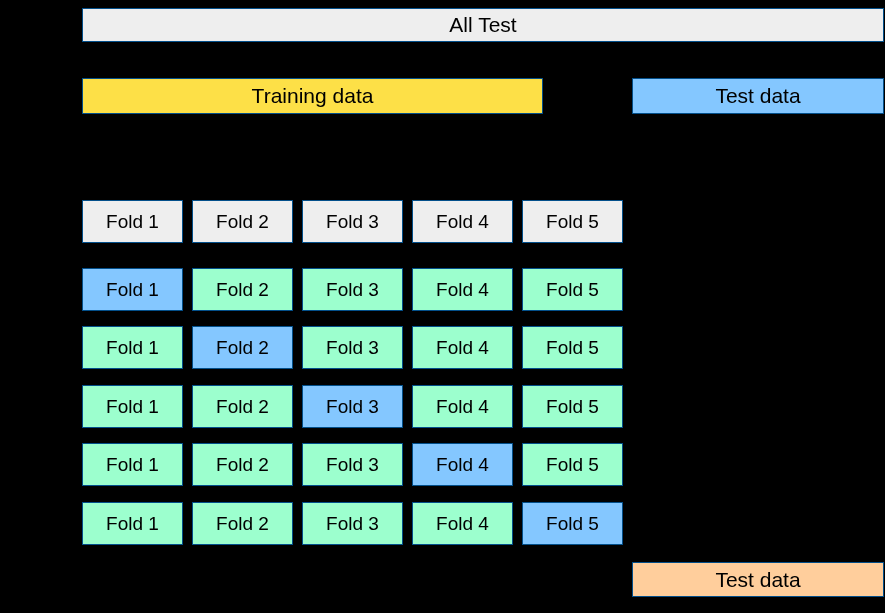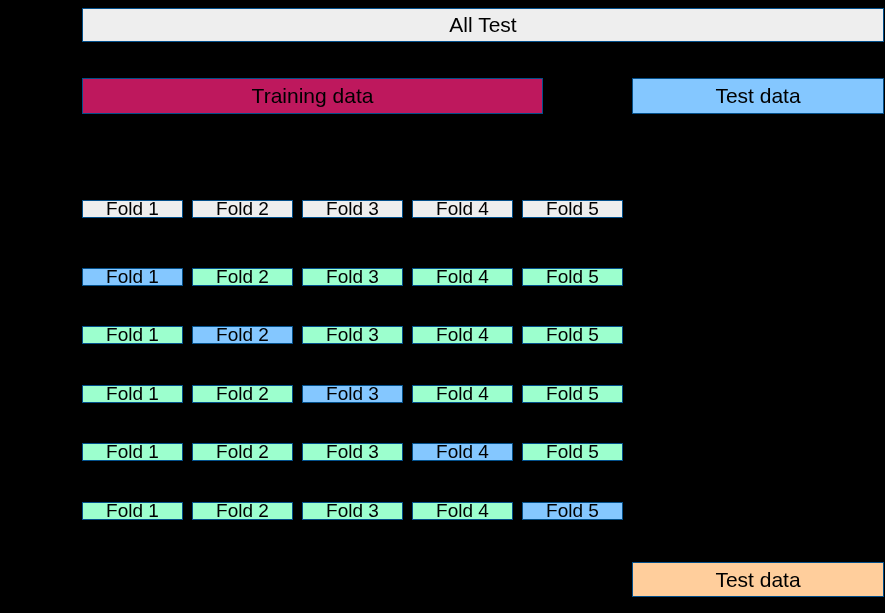--- a/index.html
+++ b/index.html
@@ -26,21 +26,21 @@
       width: 802px;
       height: 34px;
       background: #eeeeee;
     }
     .training-data {
       position: absolute;
       left: 82px;
       top: 78px;
       width: 461px;
       height: 36px;
-      background: #be185d;
+      background: #fde047;
     }
     .test-data-top {
       position: absolute;
       left: 632px;
       top: 78px;
       width: 252px;
       height: 36px;
       background: #84c7ff;
     }
     .test-data-bottom {
@@ -50,21 +50,21 @@
       width: 252px;
       height: 35px;
       background: #ffce9c;
     }
     .row {
       position: absolute;
       left: 82px;
       width: 541px;
       display: flex;
       gap: 9px;
-      height: 18px;
+      height: 43px;
     }
     .row .cell {
       flex: 1;
       display: flex;
       align-items: center;
       justify-content: center;
       font-size: 19px;
       border: 1px solid #034f8a;
     }
     .c-gray  { background: #eeeeee; }

